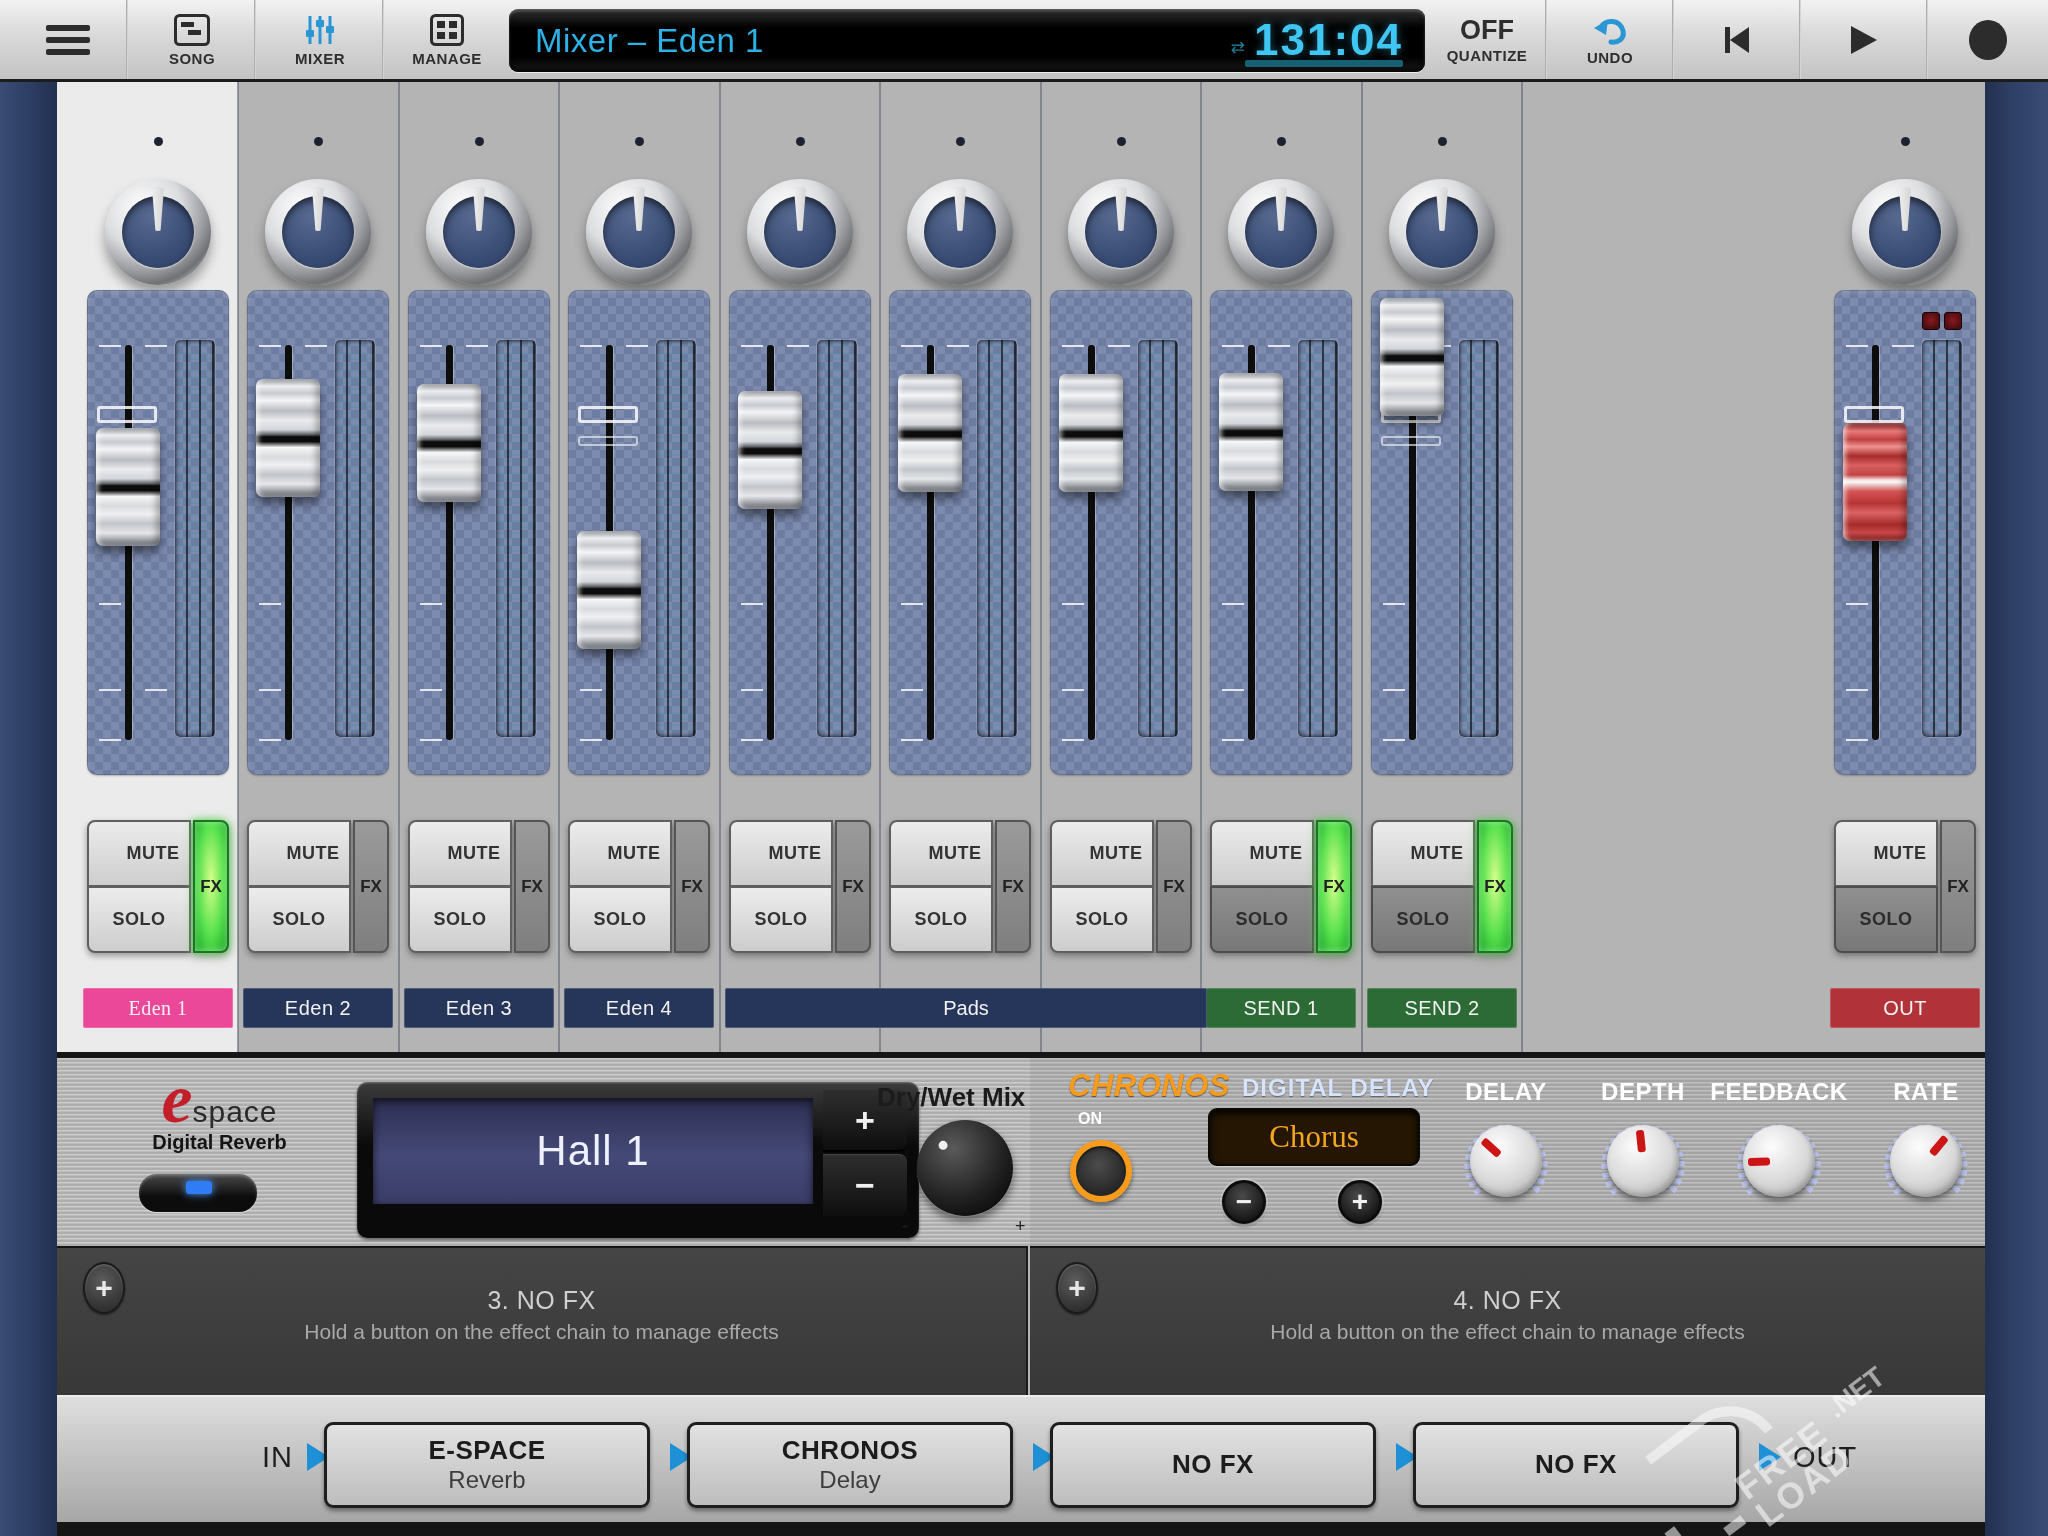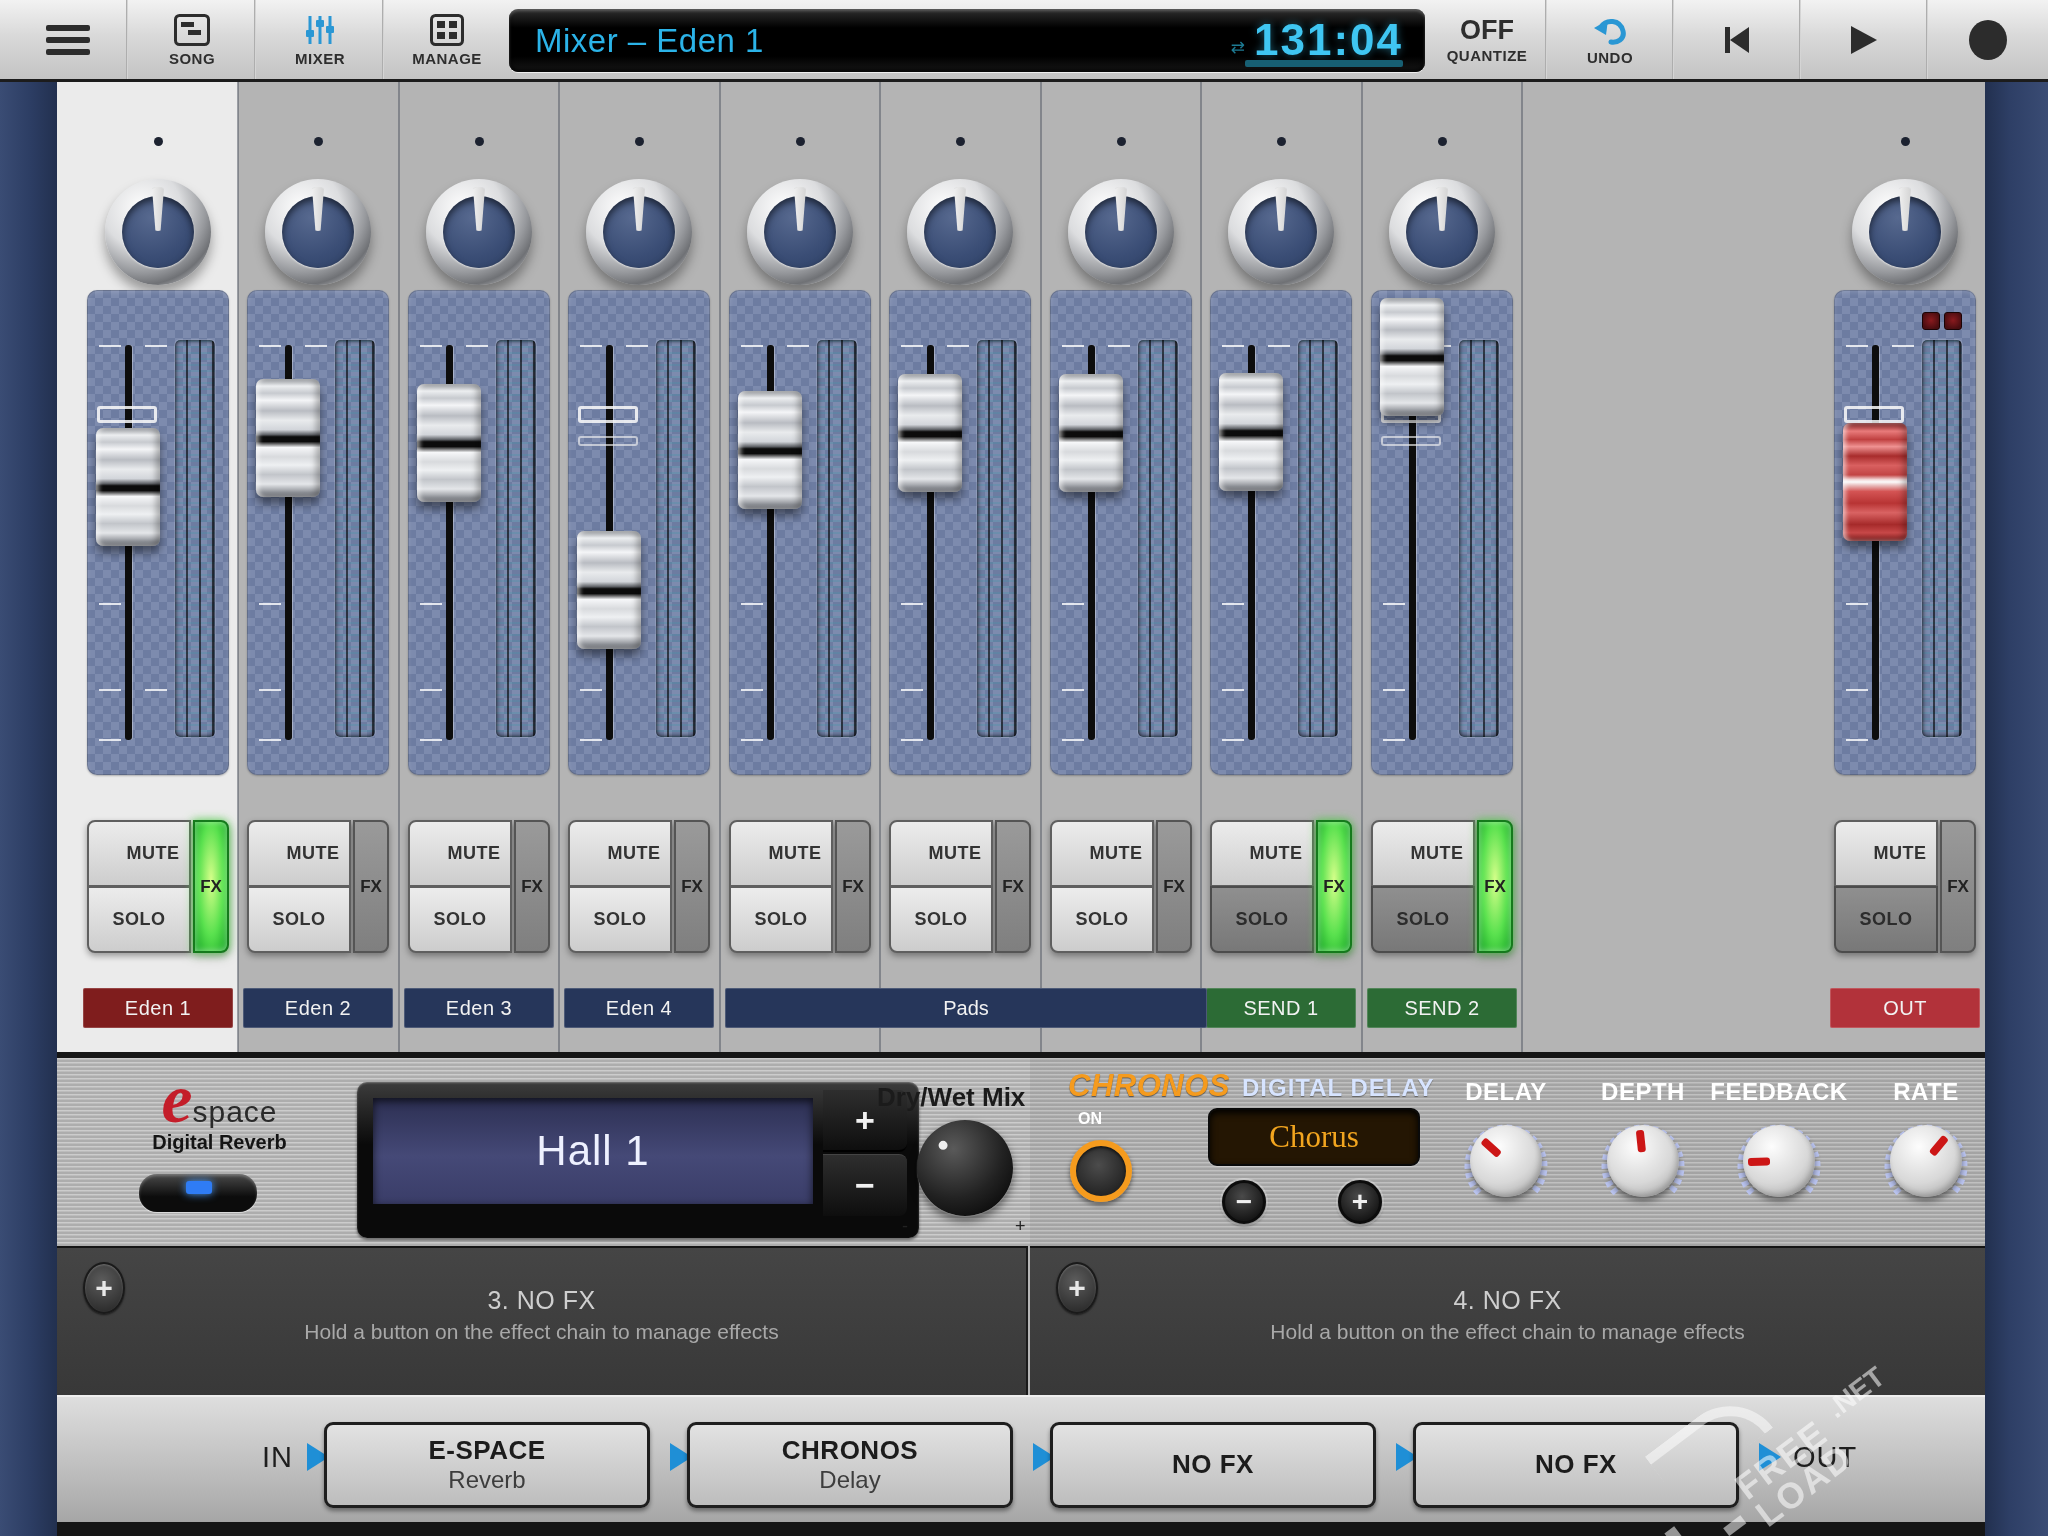--- a/index.html
+++ b/index.html
@@ -294,21 +294,21 @@
       <div class="ghost g2"></div>
       <div class="cap" style="top: 138px;"></div>
     </div>
     <div class="btn-block">
       <div class="ms-col">
         <div class="ms-btn mute">MUTE</div>
         <div class="ms-btn solo">SOLO</div>
       </div>
       <div class="fx-btn on">FX</div>
     </div>
-    <div class="ch-label" style="background: #7f1d1d;">Eden 1</div>
+    <div class="ch-label" style="background: #ec4899; font-family: Liberation Serif, serif;">Eden 1</div>
   </div>
 
   <div class="strip" style="left:238px;">
     <div class="led-dot"></div>
     <div class="knob">
         <div class="knob-inner"></div>
         <div class="knob-ptr"></div>
       </div>
     <div class="panel">
       <div class="track"></div>

